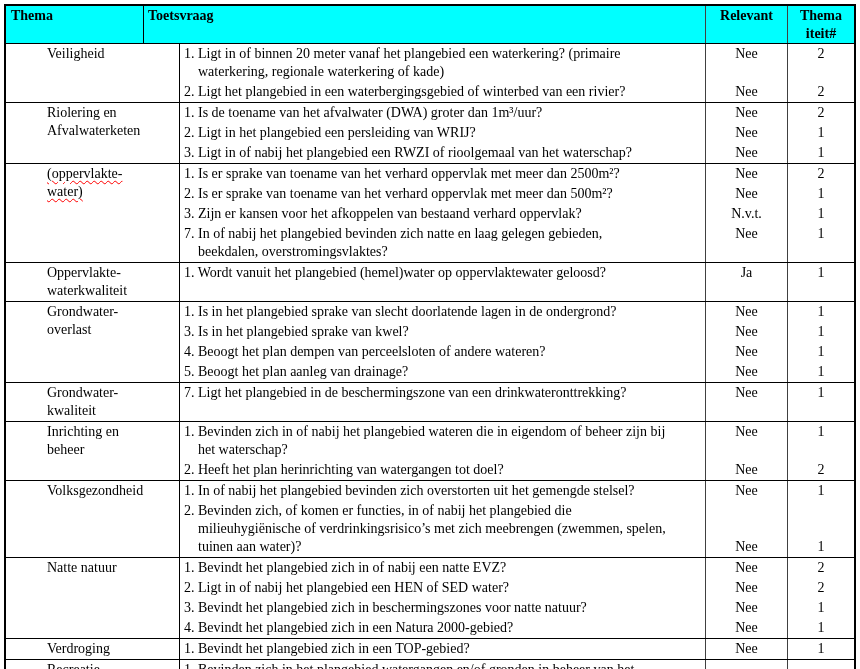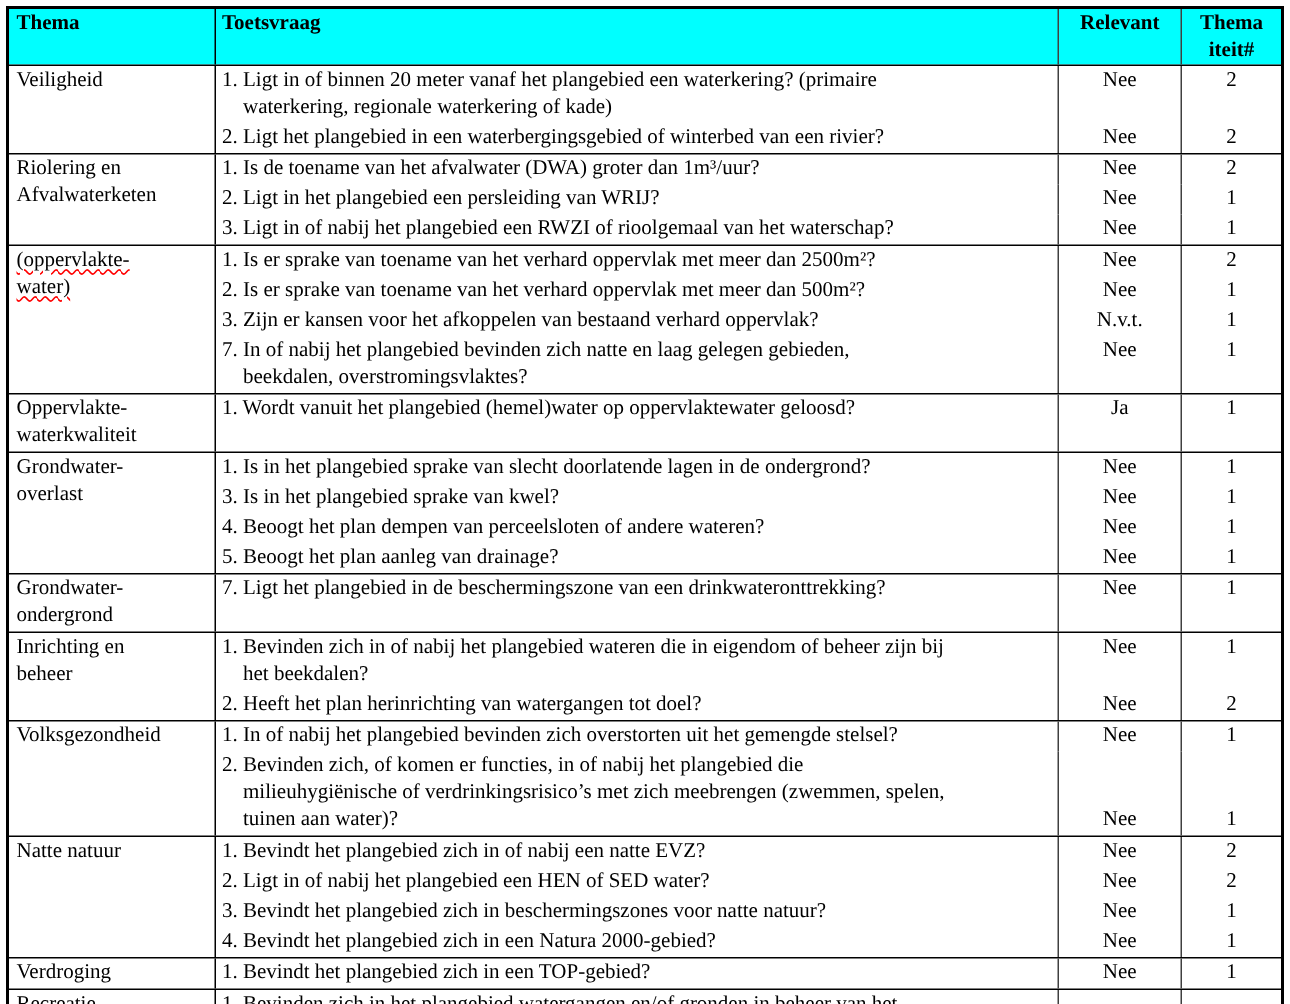--- a/index.html
+++ b/index.html
@@ -14,21 +14,21 @@
   }
   .wtable {
     position: absolute;
     left: 4px;
     top: 4px;
     width: 848px;
     border: 2px solid #000000;
     background: #ffffff;
   }
   .row { display: flex; }
-  .row + .row { border-top: 1px solid #000000; }
+  .row + .row { border-top: 1px solid #000000; padding-left: 36px; }
   .hrow {
     background: #00ffff;
     font-weight: bold;
     min-height: 36px;
   }
   .c-theme {
     width: 137px;
     flex: 0 0 137px;
     padding: 1px 2px 1px 5px;
     box-sizing: border-box;
@@ -281,21 +281,21 @@
           </div>
           <div class="vcell i">
             <div class="hcenter">1</div>
           </div>
         </div>
       </div>
     </div>
     <div class="row">
       <div class="c-theme">
         <div class="tline">Grondwater-</div>
-        <div class="tline">ondergrond</div>
+        <div class="tline">kwaliteit</div>
       </div>
       <div class="c-q">
         <div class="qrow">
           <div class="qtext">
             <div class="qline">7. Ligt het plangebied in de beschermingszone van een drinkwateronttrekking?</div>
           </div>
           <div class="vcell r">
             <div class="hcenter">Nee</div>
           </div>
           <div class="vcell i">
@@ -306,21 +306,21 @@
     </div>
     <div class="row">
       <div class="c-theme">
         <div class="tline">Inrichting en</div>
         <div class="tline">beheer</div>
       </div>
       <div class="c-q">
         <div class="qrow">
           <div class="qtext">
             <div class="qline">1. Bevinden zich in of nabij het plangebied wateren die in eigendom of beheer zijn bij</div>
-            <div class="qline cont">het beekdalen?</div>
+            <div class="qline cont">het waterschap?</div>
           </div>
           <div class="vcell r">
             <div class="hcenter">Nee</div>
           </div>
           <div class="vcell i">
             <div class="hcenter">1</div>
           </div>
         </div>
         <div class="qrow">
           <div class="qtext">

